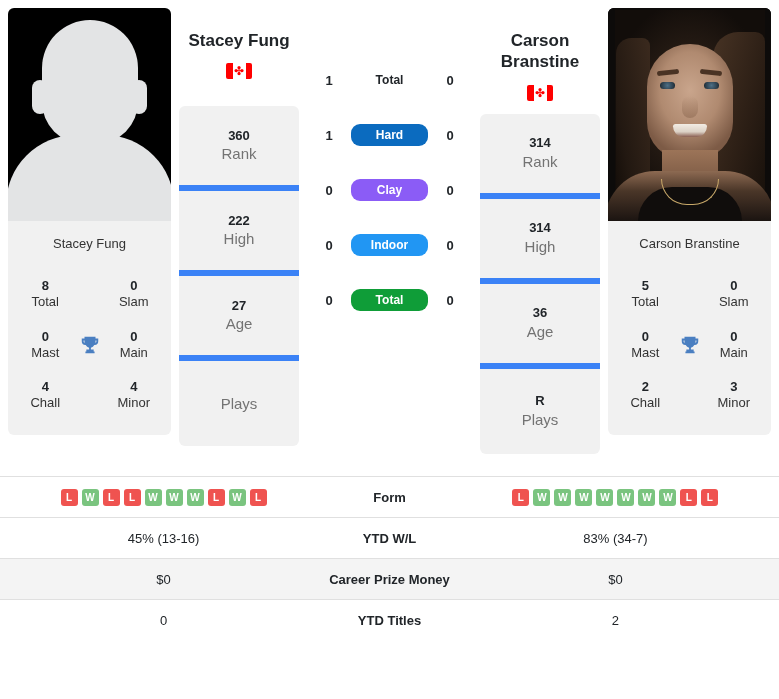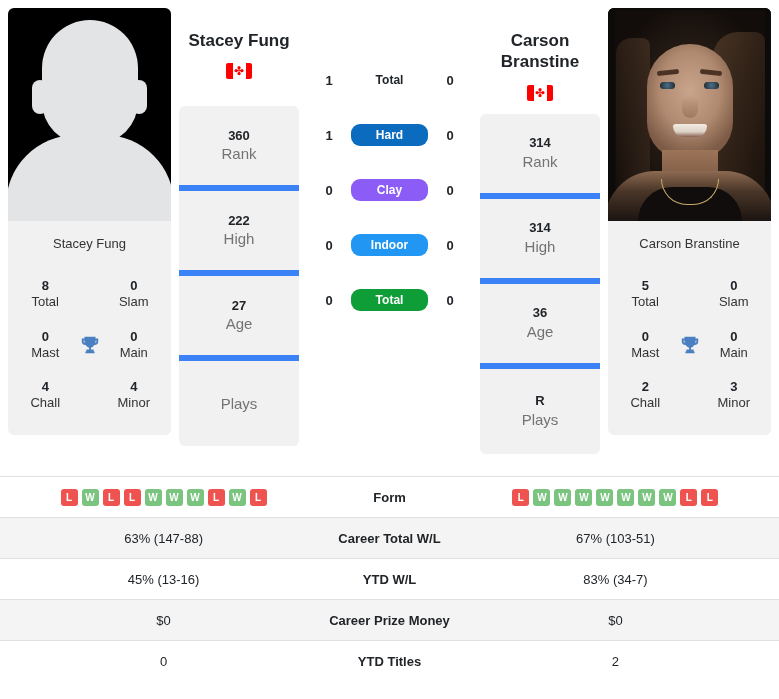--- a/index.html
+++ b/index.html
@@ -540,25 +540,20 @@
             <span class="form-badge W">W</span>
             <span class="form-badge W">W</span>
             <span class="form-badge W">W</span>
             <span class="form-badge W">W</span>
             <span class="form-badge W">W</span>
             <span class="form-badge W">W</span>
             <span class="form-badge L">L</span>
             <span class="form-badge L">L</span>
           </div>
       </td>
-    </tr>
-    <tr class="alt">
-      <td class="side">63% (147-88)</td>
-      <td class="mid">Career Total W/L</td>
-      <td class="side">67% (103-51)</td>
     </tr>
     <tr>
       <td class="side">45% (13-16)</td>
       <td class="mid">YTD W/L</td>
       <td class="side">83% (34-7)</td>
     </tr>
     <tr class="alt">
       <td class="side">$0</td>
       <td class="mid">Career Prize Money</td>
       <td class="side">$0</td>

